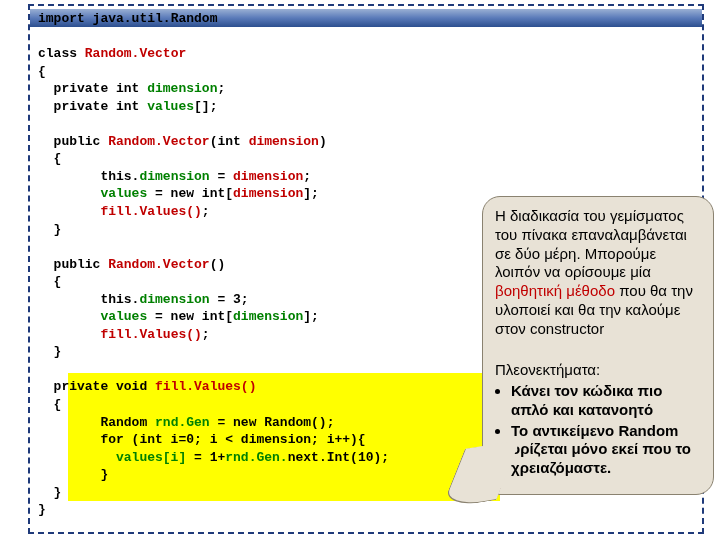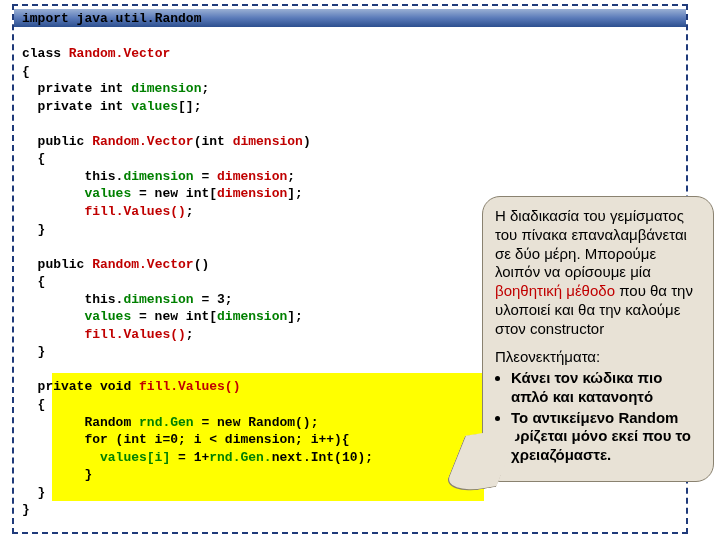--- a/index.html
+++ b/index.html
@@ -9,21 +9,21 @@
     height: 540px;
     font-family: "Courier New", monospace;
     font-size: 13px;
     background: #fff;
     position: relative;
     overflow: hidden;
   }
   .code-box {
     position: absolute;
     top: 4px;
-    left: 12px;
+    left: 28px;
     width: 676px;
     height: 530px;
     border: 2px dashed #1f3a7a;
     box-sizing: border-box;
     padding: 0;
   }
   .gradient-bar {
     position: absolute;
     top: 3px;
     left: 0;
@@ -82,21 +82,21 @@
     position: absolute;
     width: 50px; height: 60px;
     background: #e8e2d6;
     border-left: 1px solid #8a8270;
     border-bottom: 1px solid #8a8270;
     transform: skewX(-30deg) rotate(-10deg);
     border-bottom-left-radius: 40px 20px;
     left: 10px;
     top: -20px;
   }
-  .para2 { margin-top: 10px; }
+  .para2 { margin-top: 23px; }
 </style>
 </head>
 <body>
 
 <div class="code-box">
   <div class="gradient-bar"></div>
 
   <div class="highlight-block"></div>
 
   <div class="code-content"><span class="kw">import</span><span> java.util.Random</span>

